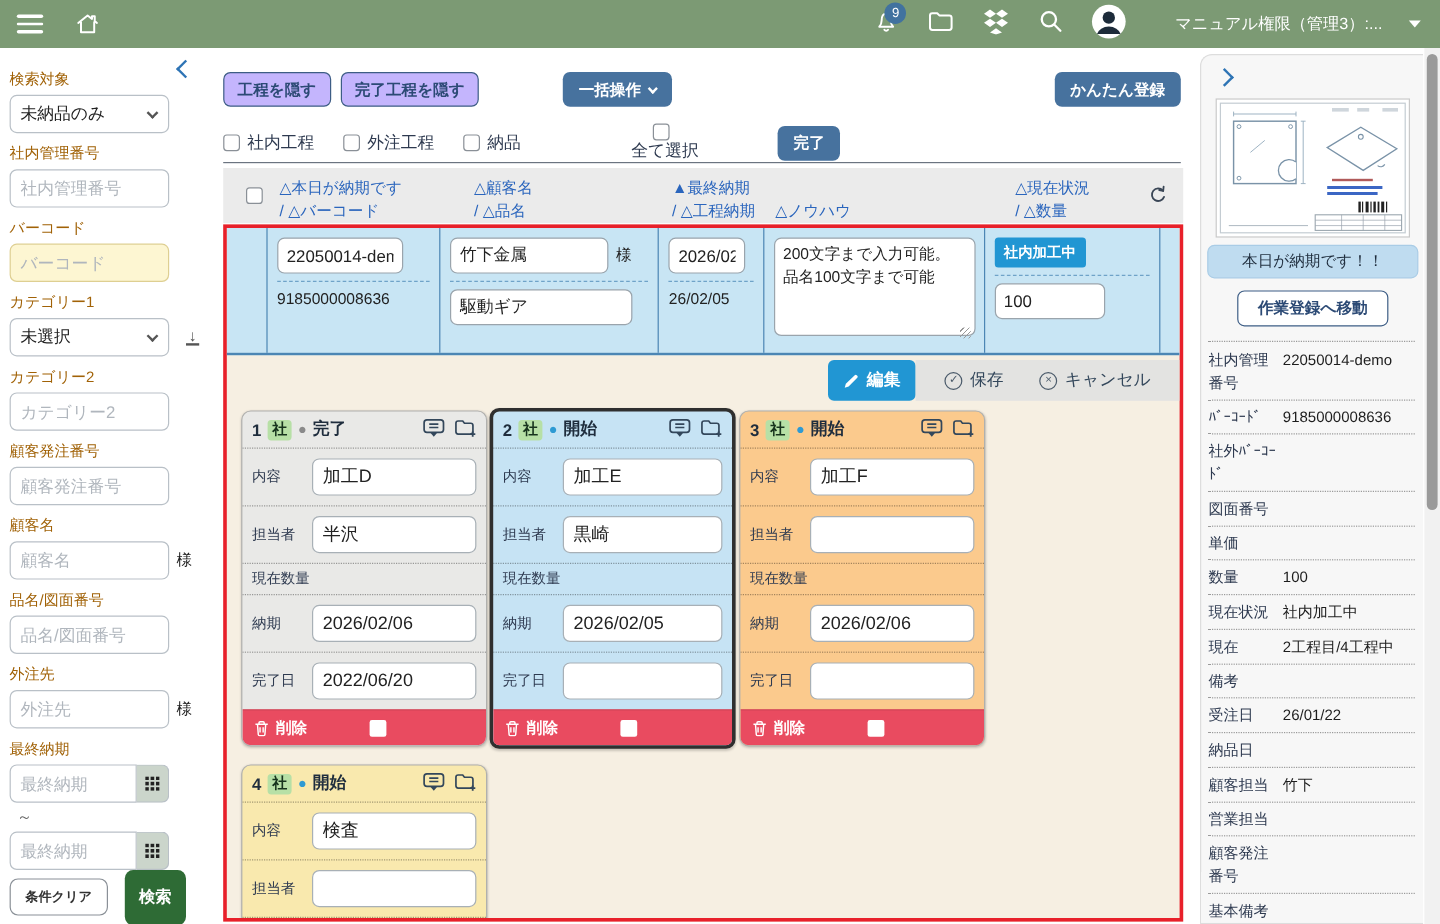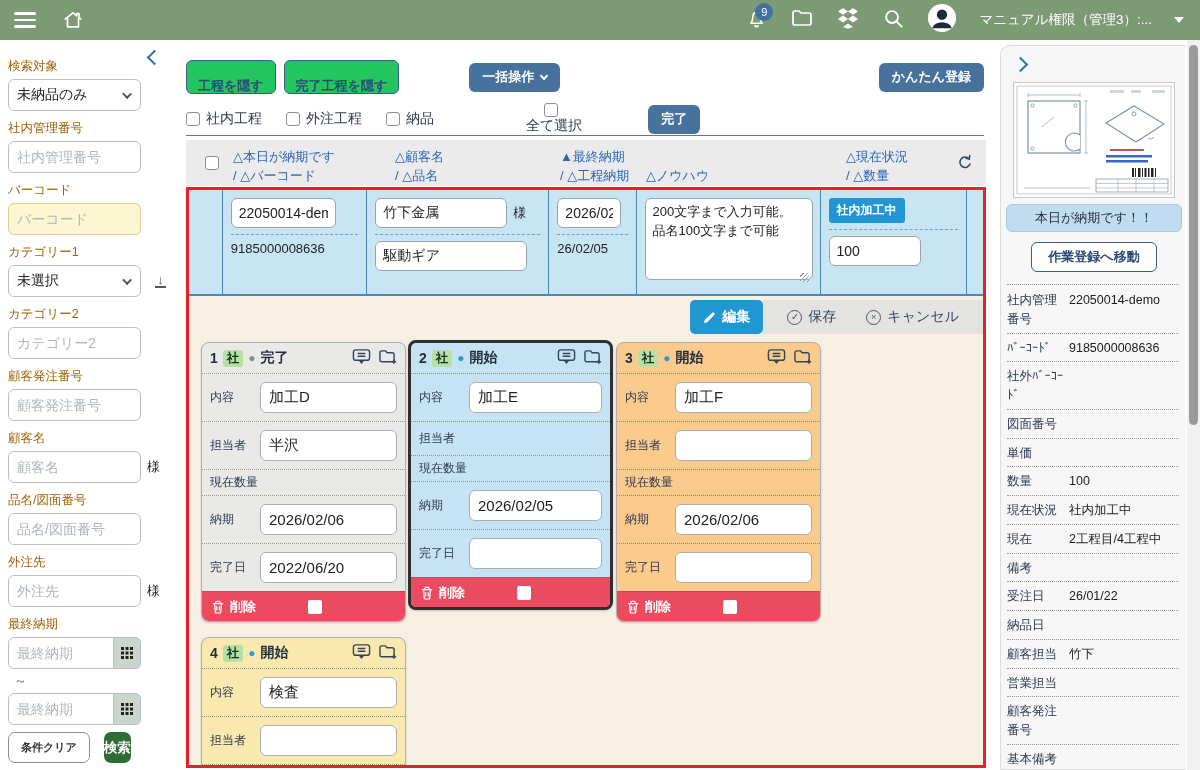--- a/index.html
+++ b/index.html
@@ -7,21 +7,21 @@
   body { font-family:"Liberation Sans","DejaVu Sans",sans-serif; background:#fff; position:relative; color:#33475b; }
 
   
   .topbar { position:absolute; left:0; top:0; width:1200px; height:40px; background:#7C9A74; display:flex; align-items:center; }
   .topbar .hamburger { margin-left:14px; width:22px; display:flex; flex-direction:column; gap:4px; cursor:pointer; }
   .topbar .hamburger i { display:block; height:2.5px; background:#fff; border-radius:2px; }
   .tb-ico { margin-left:26px; display:flex; align-items:center; }
   .tb-right { margin-left:auto; display:flex; align-items:center; gap:22px; padding-right:16px; }
   .bell-wrap { position:relative; }
   .bell-badge { position:absolute; left:10px; top:-4px; min-width:18px; height:18px; border-radius:9px; background:#41729F; color:#fff; font-size:11px; display:flex; align-items:center; justify-content:center; padding:0 4px; }
-  .tb-user { color:#fff; font-size:13.5px; }
+  .tb-user { color:#fff; font-size:13.5px;margin-left:18px; }
   .caret-down { width:0; height:0; border-left:5px solid transparent; border-right:5px solid transparent; border-top:6px solid #fff; }
 
   
   .lsidebar { position:absolute; left:0; top:40px; width:180px; height:730px; background:#fff; padding:18px 8px 0 8px; overflow:hidden; }
   .f-label { font-size:12.5px; color:#a16207; margin:9px 0 4px 0; }
   .f-label:first-child { margin-top:0; }
   .inp { width:133px; height:32px; border:1px solid #b9c0c7; border-radius:6px; background:#fff; font-size:14px; padding:0 8px; color:#333; font-family:inherit; }
   .inp::placeholder { color:#b0b6bd; }
   .inp.yellow { background:#FDF6D2; border-color:#DECf92; }
   .fakesel { width:133px; height:32px; border:1px solid #b9c0c7; border-radius:6px; background:#fff; display:flex; align-items:center; padding:0 8px; font-size:14px; color:#222; cursor:pointer; }
@@ -29,27 +29,27 @@
   .row-flex { display:flex; align-items:center; gap:6px; }
   .suffix { font-size:13px; color:#222; }
   .dateline { display:flex; align-items:stretch; }
   .dateline .inp { border-radius:6px 0 0 6px; width:106px; }
   .calbtn { width:27px; border:1px solid #b9c0c7; border-left:none; border-radius:0 6px 6px 0; background:#CBD5CB; display:flex; align-items:center; justify-content:center; cursor:pointer; }
   .tilde { font-size:13px; color:#666; margin:3px 0 3px 6px; }
   .dl-icon { margin-left:8px; display:inline-flex; flex-direction:column; align-items:center; cursor:pointer; color:#555; font-size:13px; line-height:10px; }
   .dl-icon .bar { width:11px; height:2px; background:#555; margin-top:1px; }
   .lsb-foot { position:absolute; left:0; bottom:0; width:180px; height:45px; background:#fff; display:flex; align-items:center; gap:14px; padding:0 8px; }
   .btn-clear { height:31px; padding:0 12px; background:#fff; border:1px solid #8a9097; border-radius:7px; font-size:11px; font-weight:bold; color:#333; cursor:pointer; }
-  .btn-search { height:31px; padding:0 0; background:#2E6B35; border:none; border-radius:7px; font-size:13.5px; font-weight:bold; color:#fff; cursor:pointer; }
+  .btn-search { height:46px; padding:0 12px; background:#2E6B35; border:none; border-radius:7px; font-size:13.5px; font-weight:bold; color:#fff; cursor:pointer; }
 
   
   .collapse-left { position:absolute; left:149px; top:52px; width:11px; height:11px; border-left:2.5px solid #2e74b5; border-bottom:2.5px solid #2e74b5; transform:rotate(45deg); cursor:pointer; }
   .main { position:absolute; left:180px; top:40px; width:810px; height:730px; }
   .toolbar1 { position:absolute; left:6px; top:20px; width:798px; display:flex; align-items:center; gap:8px; }
-  .btn-outline { height:29px; padding:16px 11px; background:#22c55e; border:1.5px solid #3d5d85; border-radius:6px; color:#2c4a75; font-size:13px; font-weight:bold; cursor:pointer; }
+  .btn-outline { height:29px; padding:5px 11px; background:#c4b5fd; border:1.5px solid #3d5d85; border-radius:6px; color:#2c4a75; font-size:13px; font-weight:bold; cursor:pointer; }
   .btn-steel { height:29px; padding:0 13px; background:#47729E; border:none; border-radius:6px; color:#fff; font-size:13px; font-weight:bold; cursor:pointer; display:inline-flex; align-items:center; gap:7px; }
   .btn-steel .chev { width:6px; height:6px; border-left:2px solid #fff; border-bottom:2px solid #fff; transform:rotate(-45deg); margin-top:-2px; }
   .bulk-gap { margin-left:62px; }
   .spacer { flex:1; }
   .toolbar2 { position:absolute; left:6px; top:63px; width:798px; display:flex; align-items:center; font-size:14px; color:#2e3a50; }
   .cb { width:14px; height:14px; border:1.5px solid #8a9097; border-radius:3px; background:#fff; display:inline-block; margin-right:6px; cursor:pointer; flex:none; }
   .cbl { display:inline-flex; align-items:center; margin-right:24px; }
   .hline { position:absolute; left:6px; top:95px; width:798px; height:0; border-top:1px solid #6b7480; }
 
   
@@ -426,20 +426,21 @@
                 <path d="M16.8 12.2v4.6M14.5 14.5h4.6" stroke-width="1.6"></path>
               </svg></span>
         </span>
       </div>
       <div class="card-row">
           <span class="lbl">内容</span>
           <input value="加工E" style="">
         </div>
       <div class="card-row">
           <span class="lbl">担当者</span>
+          <input value="黒崎" style="">
         </div>
       <div class="slim">現在数量</div>
       <div class="card-row">
           <span class="lbl">納期</span>
           <input value="2026/02/05" style="">
         </div>
       <div class="card-row">
           <span class="lbl">完了日</span>
           <input value="" style="">
         </div>

